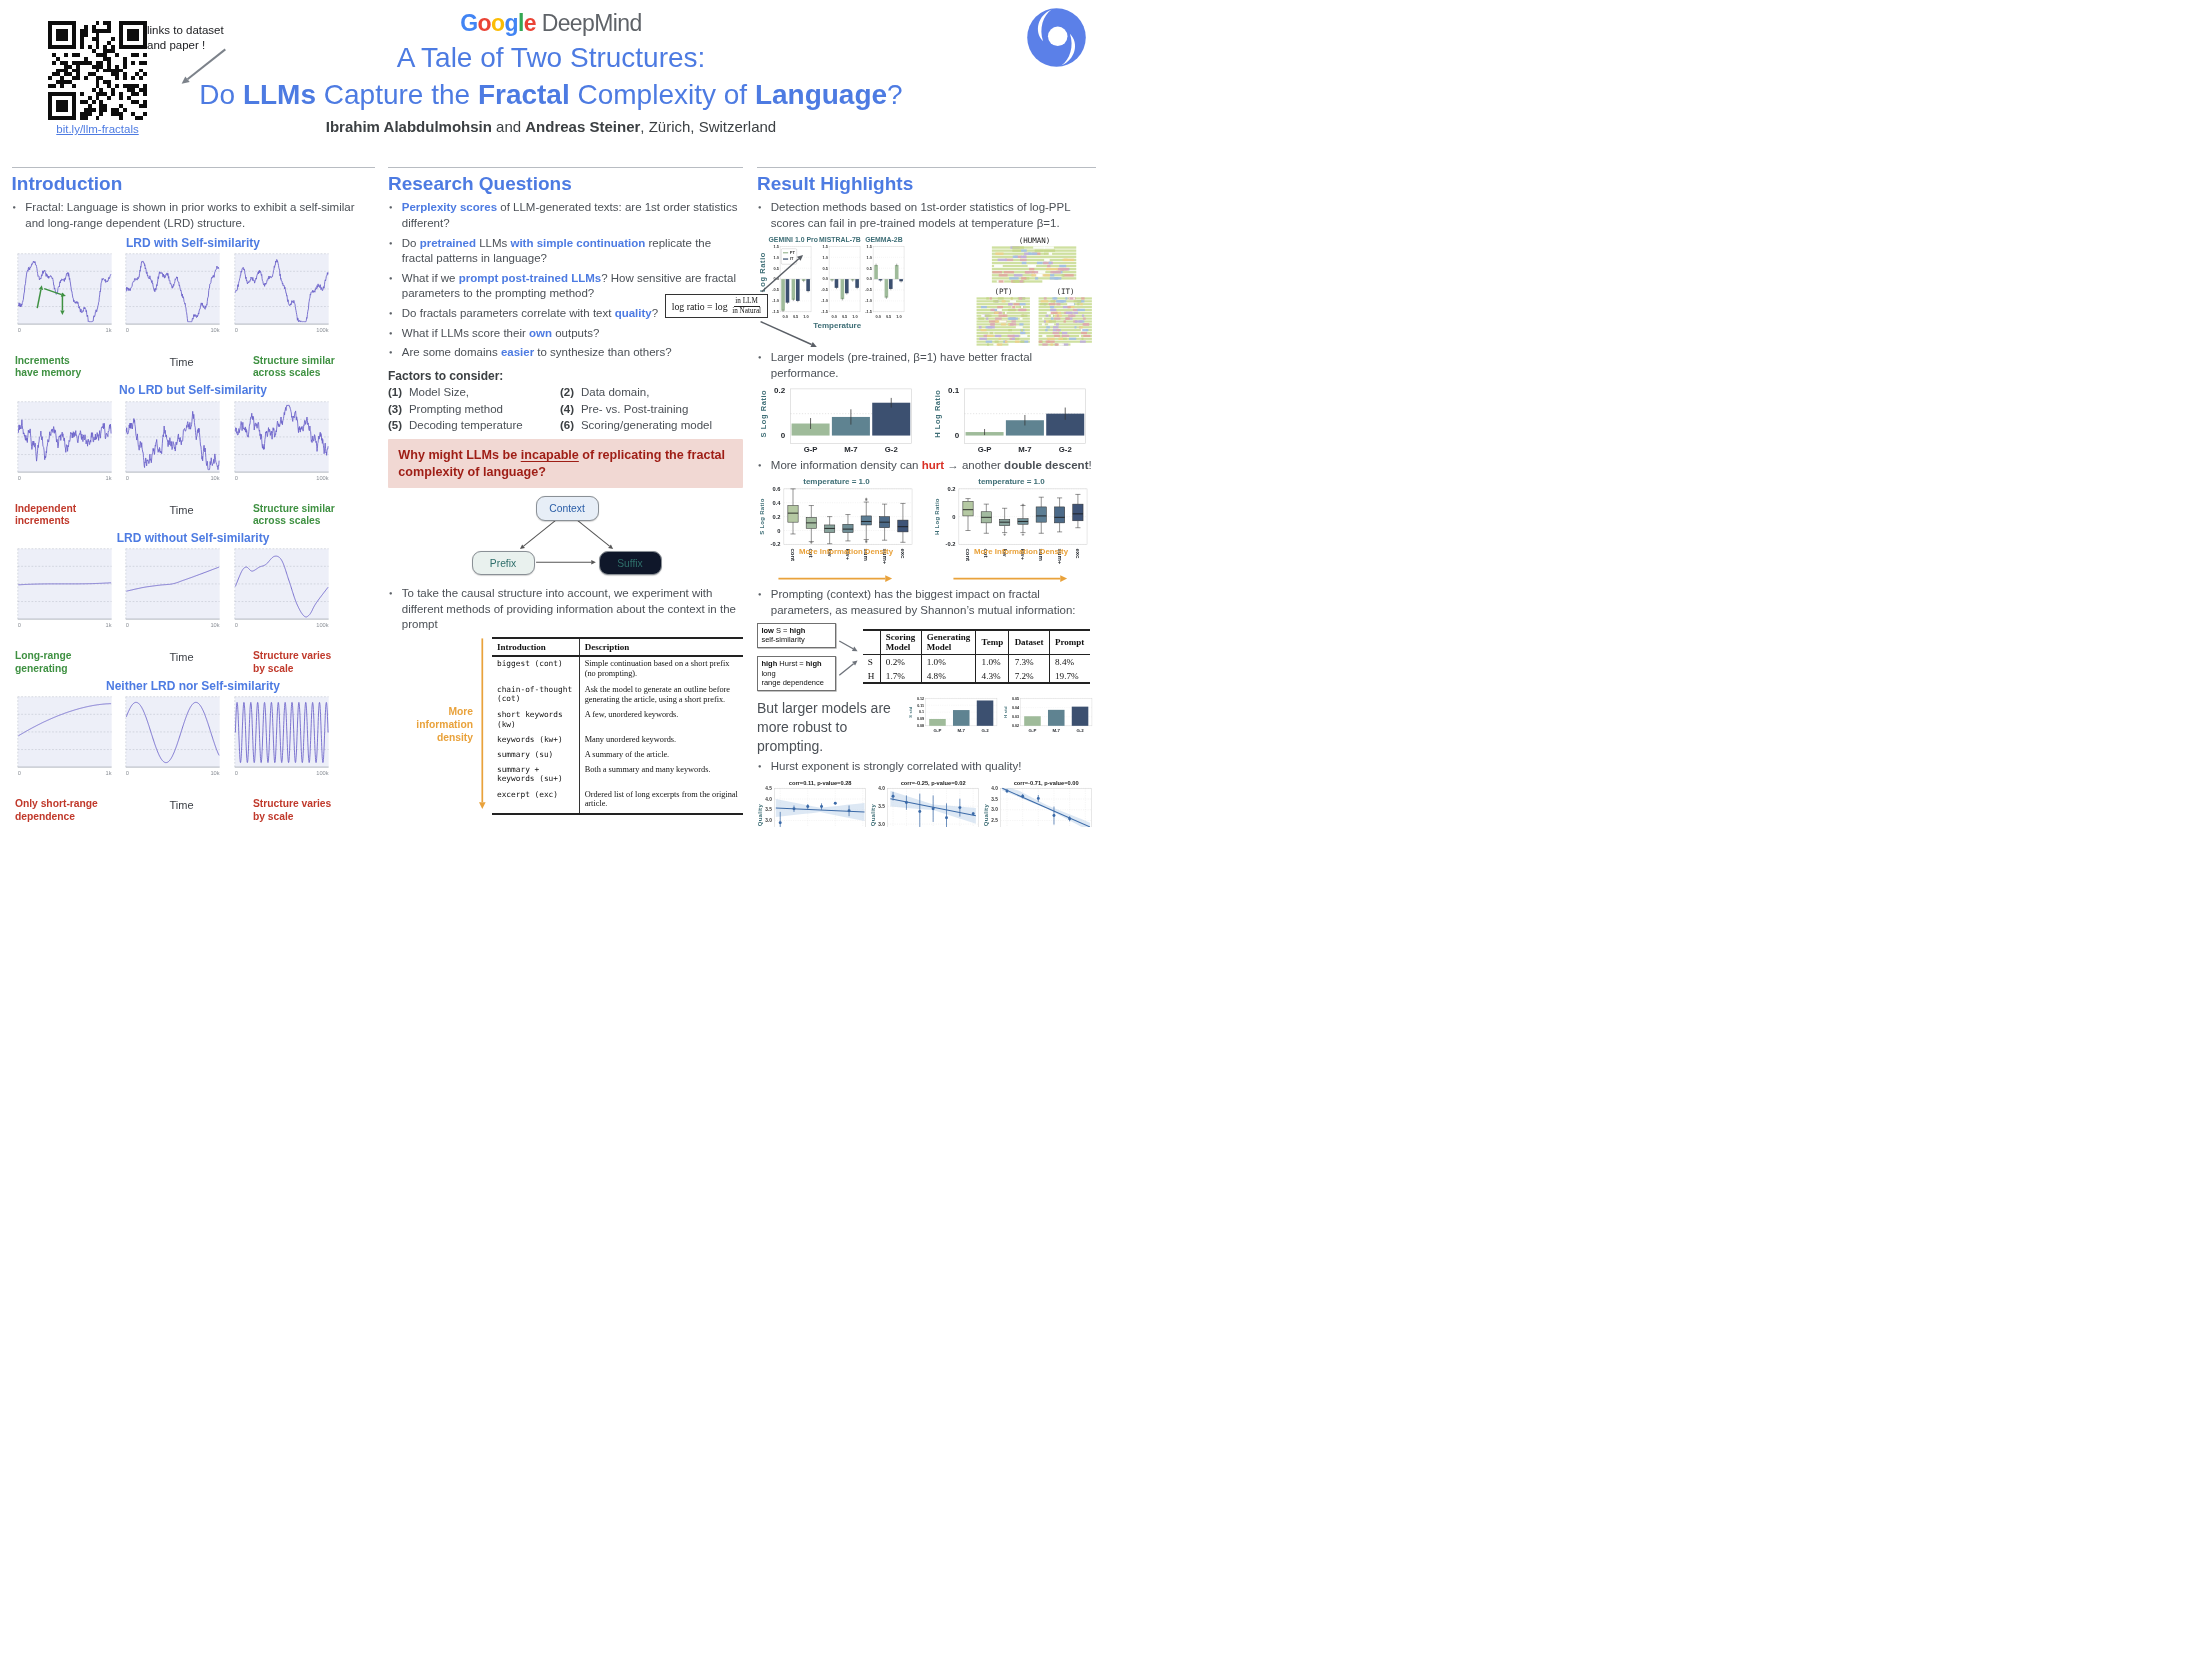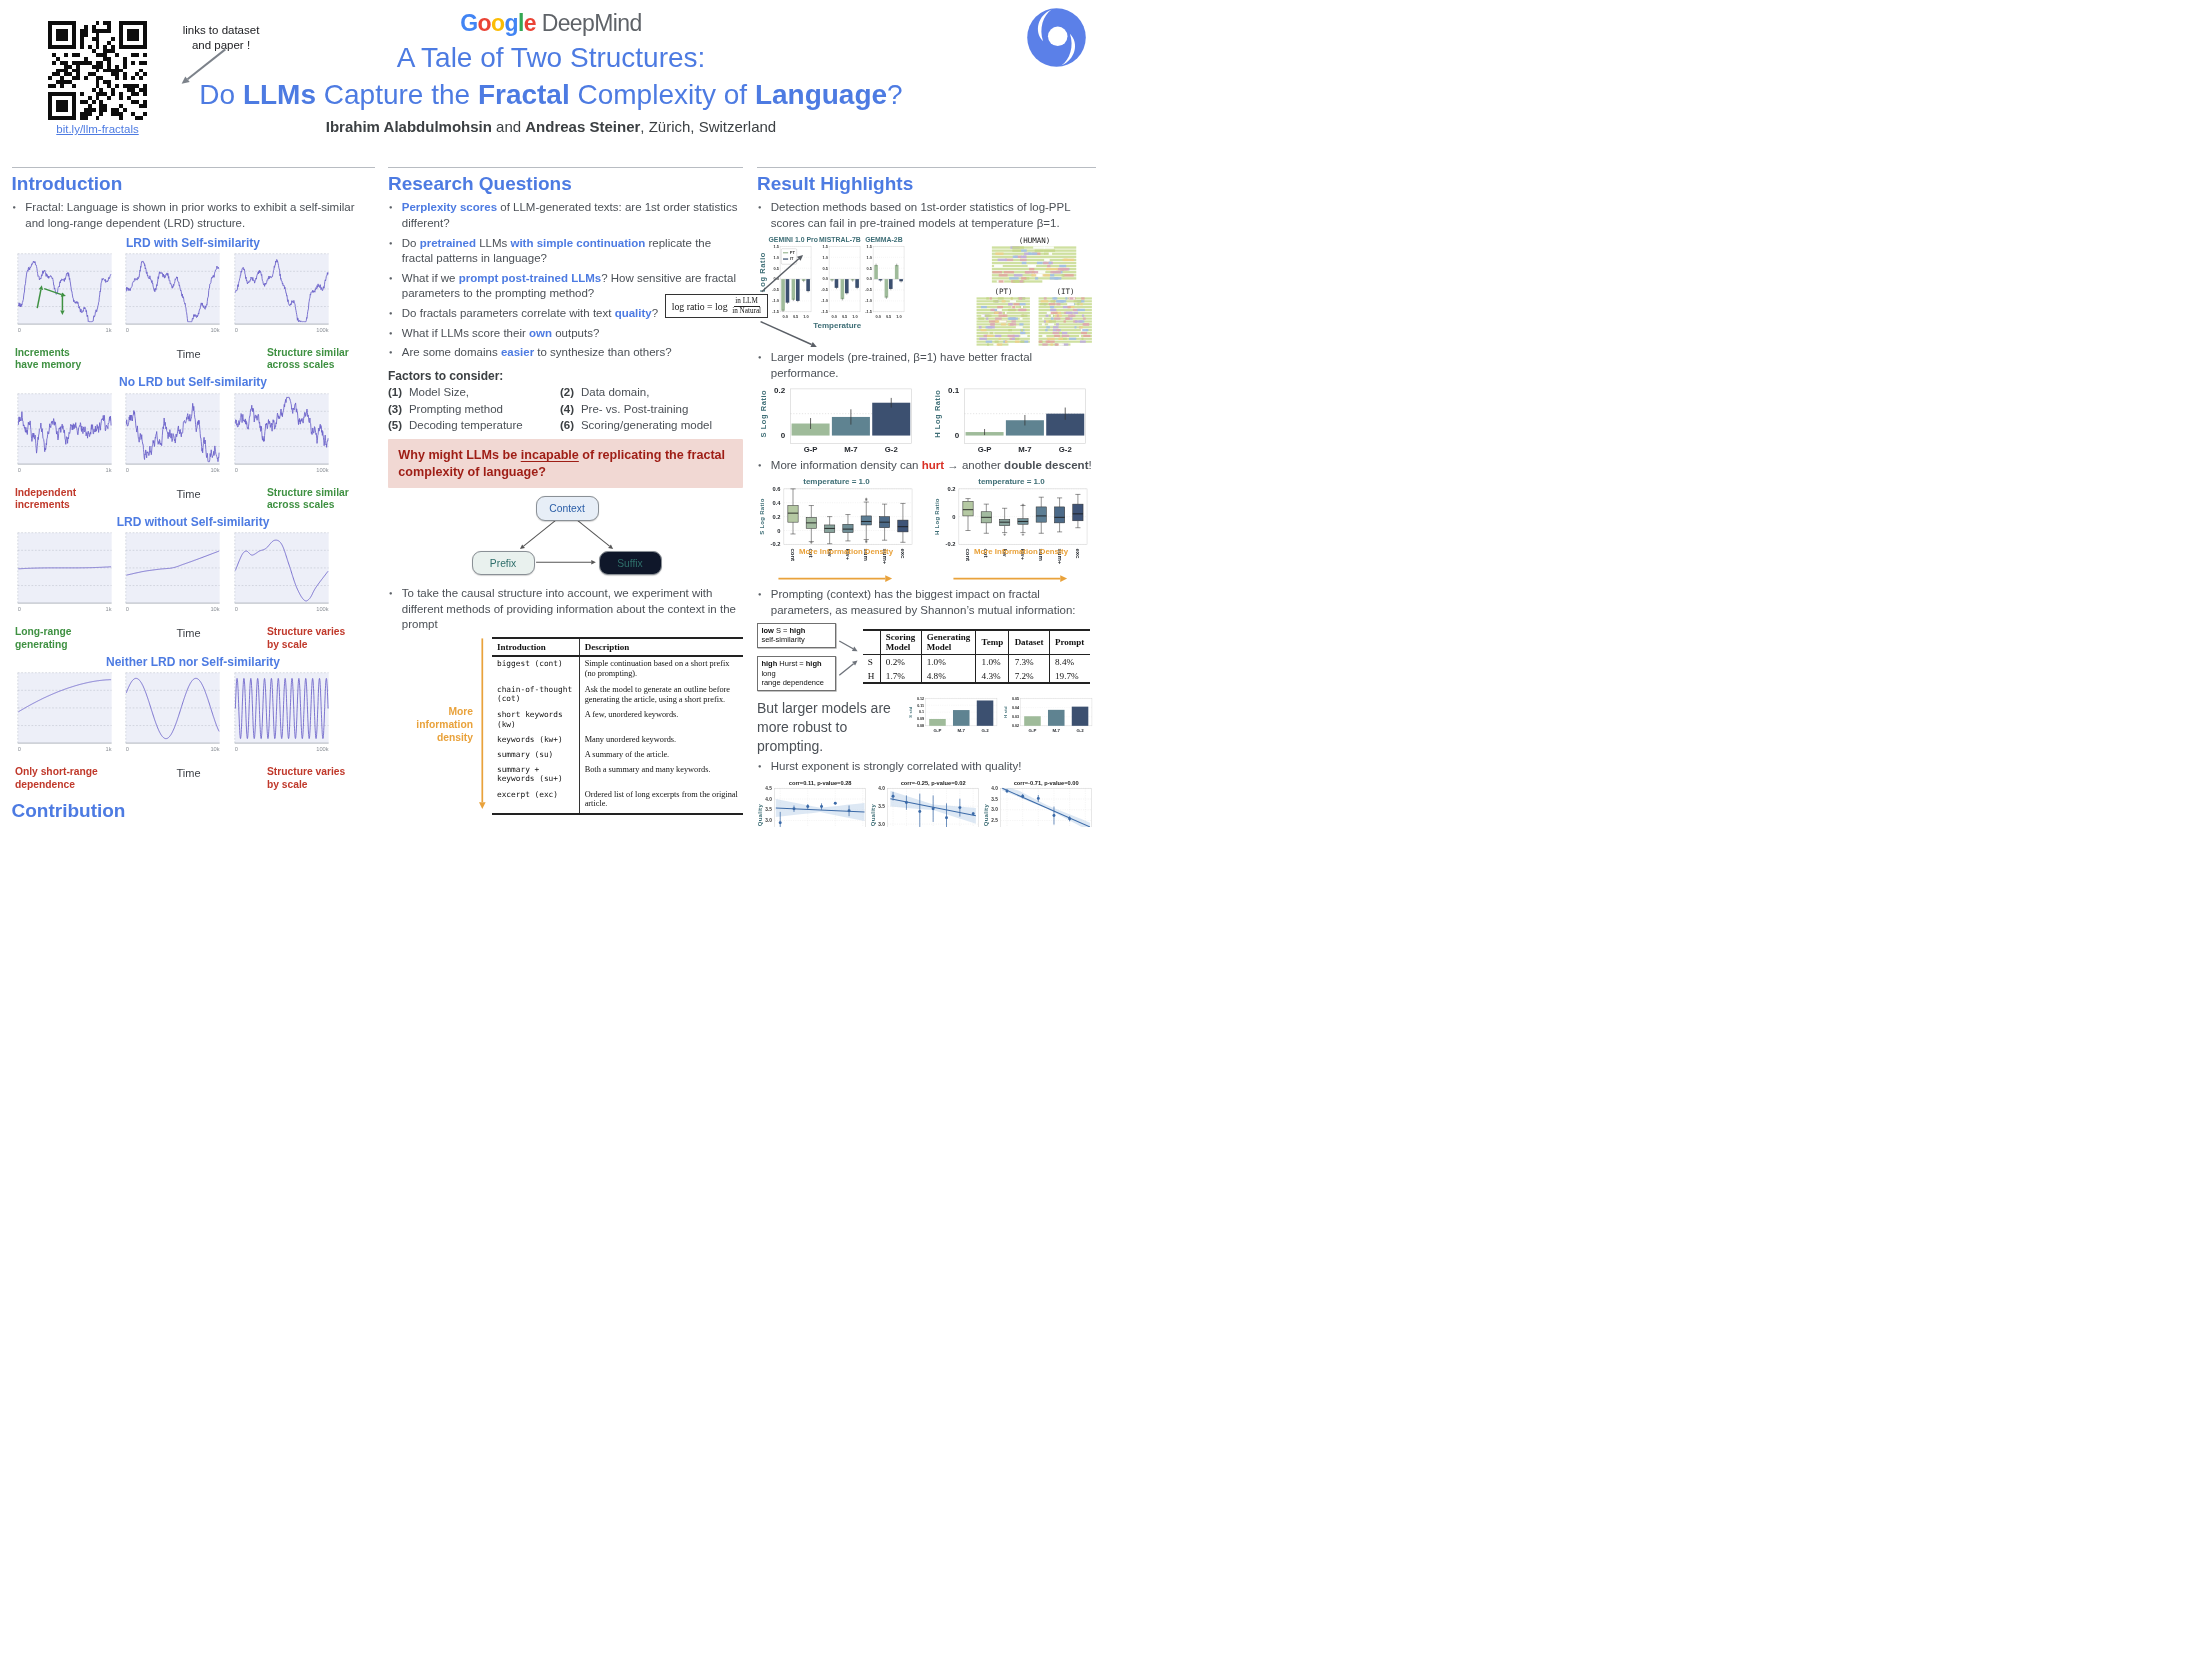--- a/index.html
+++ b/index.html
@@ -10,22 +10,22 @@
 
   
   #hdr-center{position:absolute;left:172px;top:10.3px;width:758px;text-align:center}
   #brand{font-size:23px;font-weight:600;letter-spacing:-0.6px}
   #brand .gd{color:#5f6368;font-weight:500;margin-left:5.7px}
   #title1,#title2{color:#4d7be2;font-size:28px;font-weight:500;line-height:1.22;margin-top:3.4px}
   #title2 .seg-b{font-weight:700}
   #authors{margin-top:5.7px;font-size:15px;color:#3c4043}
   #qr-wrap{position:absolute;left:48px;top:20.7px;width:99px}
   #qr-link{display:block;margin-top:3.4px;text-align:center;font-size:11.5px;color:#4d7be2;text-decoration:underline}
-  #qr-caption{position:absolute;left:299px;top:23px;width:132px;margin-left:-144px;font-size:11.5px;color:#202124;
-              text-align:center;white-space:pre-line;line-height:1.3}
+  #qr-caption{position:absolute;left:291px;top:23px;width:132px;margin-left:-144px;font-size:11.5px;color:#202124;
+              text-align:left;white-space:pre-line;line-height:1.3}
   #gdm-logo{position:absolute;left:1026px;top:6.9px;width:61px;height:61px}
 
   
   .col{position:absolute;top:167px;border-top:0.6px solid #b8bcc2;padding-top:2.3px;height:658px}
   #col1{left:11.5px;width:363px}
   #col2{left:388px;width:355px}
   #col3{left:757px;width:339px}
   h2.sect{margin:2.3px 0 5.7px;font-size:19px;font-weight:600;color:#4d7be2}
 
   ul.blist{list-style:none;margin:0;padding:0}
@@ -35,21 +35,21 @@
   .seg-b{font-weight:700}
   .seg-u{text-decoration:underline;text-underline-offset:1.7px}
   .seg-kw{color:#4d7be2;font-weight:700}
   .seg-redb{color:#d93025;font-weight:700}
 
   
   .fig-group{margin-top:3.4px}
   .fig-title{text-align:center;font-size:12px;font-weight:700;color:#4d7be2;margin:2.3px 0 2.3px}
   .fig-row{display:flex;gap:6.9px}
   .fig-chart{width:102px;height:87px}
-  .fig-notes{display:grid;grid-template-columns:102px 102px 109px;gap:24px;margin-top:8px}
+  .fig-notes{display:grid;grid-template-columns:102px 102px 109px;gap:17px;margin-top:16px}
   .fig-note{font-size:10.3px;font-weight:700;line-height:1.22;white-space:pre-line;padding-left:3.4px}
   .fig-note.green{color:#3f9142}
   .fig-note.red{color:#c0392b}
   .fig-xlabel{text-align:center;font-size:11px;color:#3a3e44;padding-top:1.1px}
   #contrib-h{margin-top:9.2px}
 
   
   .factors{margin-top:8px}
   .factors-h{font-size:12px;font-weight:700;color:#3c4043;margin-bottom:3.4px}
   .fgrid{display:grid;grid-template-columns:172px 181px;row-gap:4.6px}

